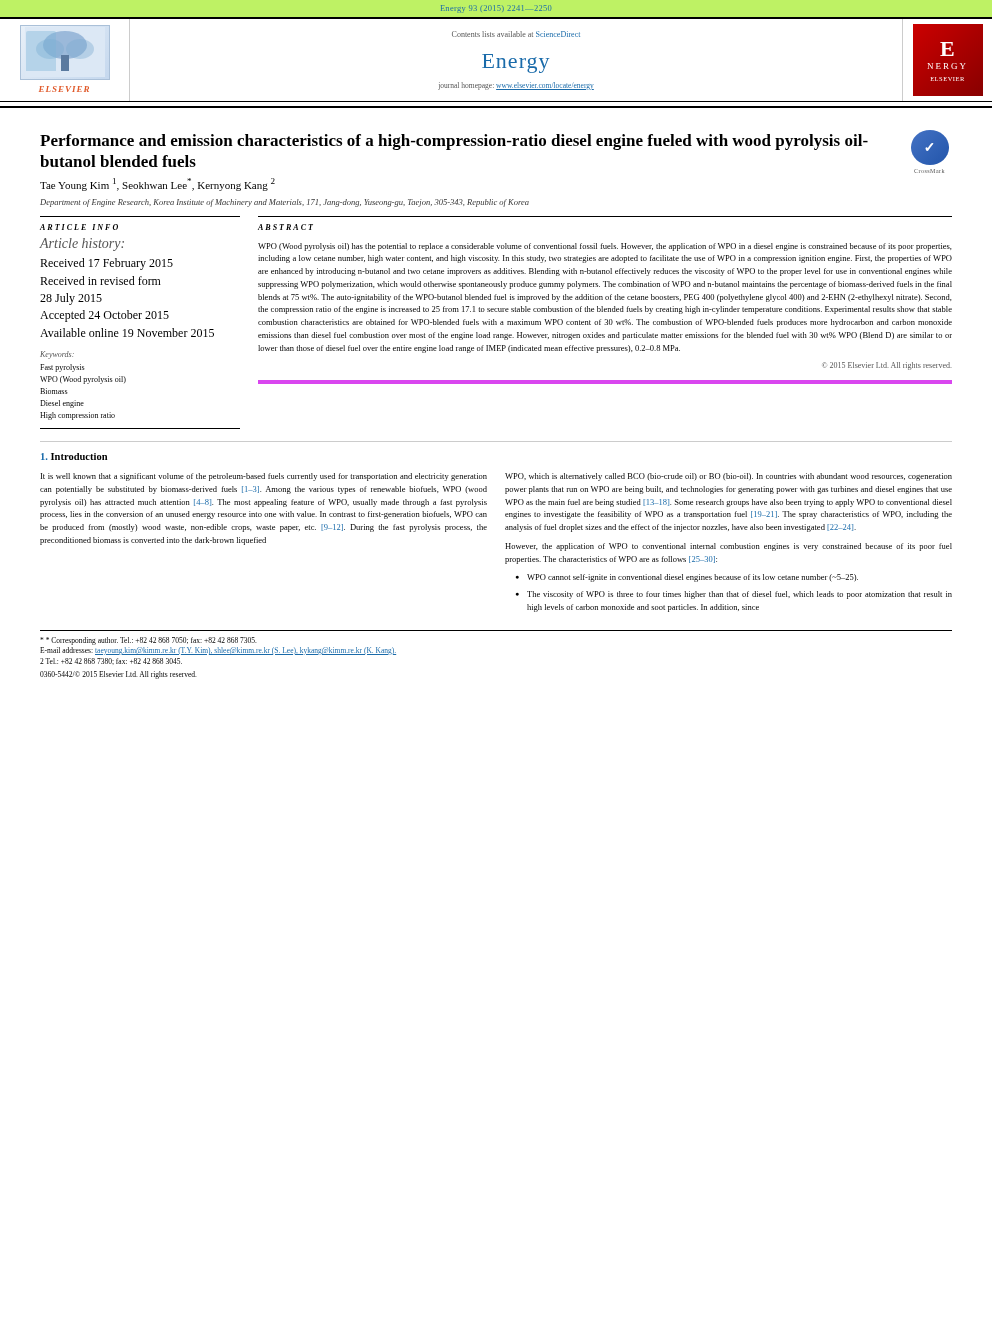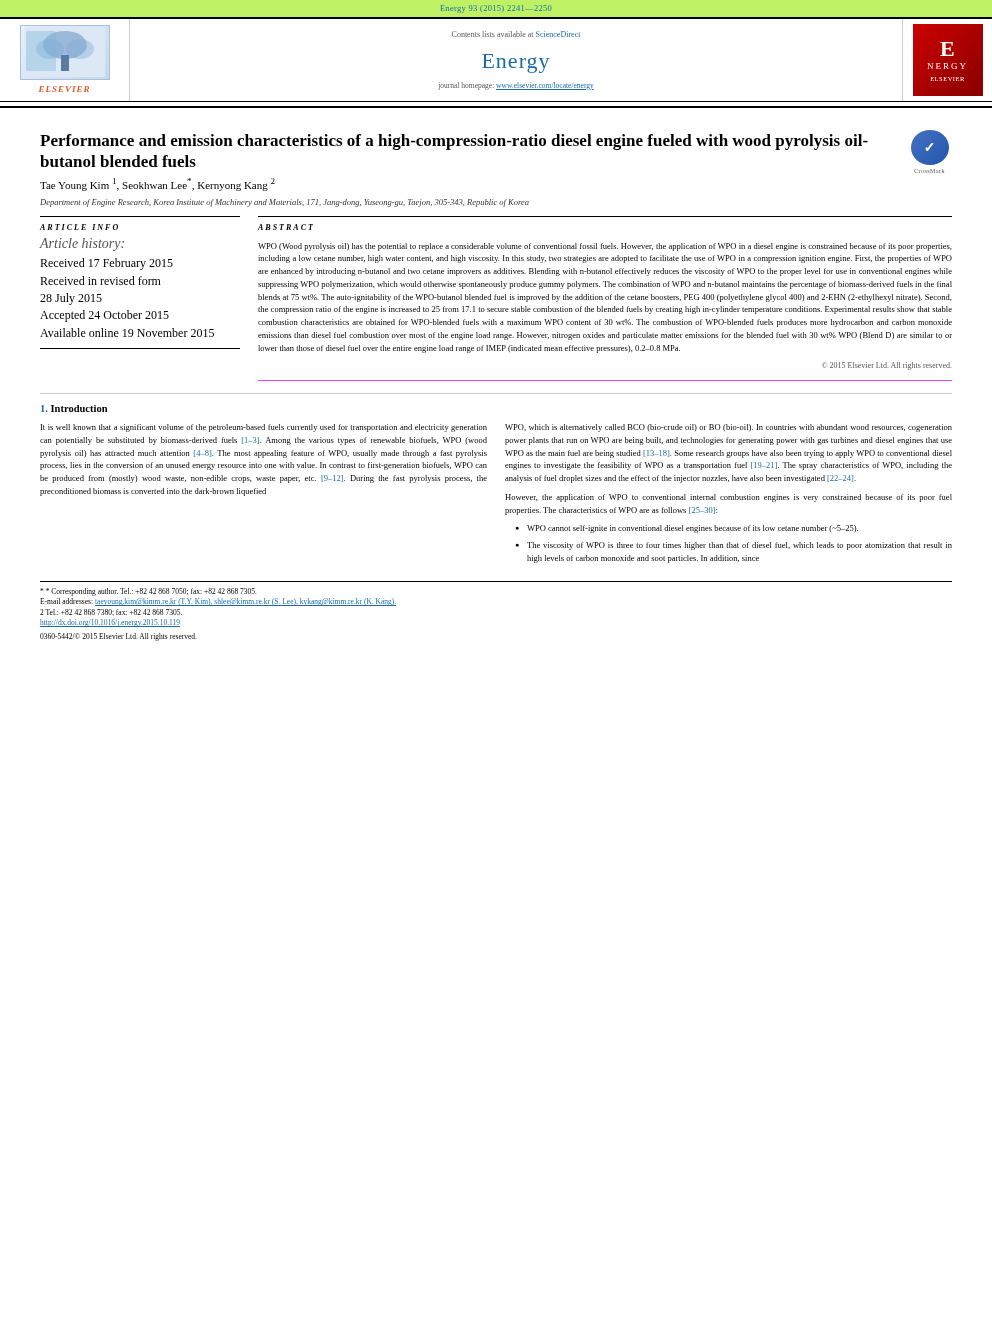--- a/index.html
+++ b/index.html
@@ -249,21 +249,21 @@
     }
     .keyword-item {
       font-size: 8px;
       color: #000;
       line-height: 1.5;
     }
 
     
     .abstract-section {
       border-top: 1px solid #000;
-      border-bottom: 1px solid #d946ef;
+      border-bottom: 4px solid #d946ef;
       padding: 5px 0 8px 0;
     }
     .abstract-title {
       font-size: 8px;
       letter-spacing: 2px;
       font-weight: bold;
       font-style: italic;
       margin-bottom: 6px;
     }
     .abstract-text {
@@ -416,20 +416,28 @@
 
     <div class="col-left">
       <div class="article-info-box">
         <div class="article-info-title">ARTICLE INFO</div>
         <div class="article-history-title">Article history:</div>
         <div class="article-history-item">Received 17 February 2015</div>
         <div class="article-history-item">Received in revised form</div>
         <div class="article-history-item">28 July 2015</div>
         <div class="article-history-item">Accepted 24 October 2015</div>
         <div class="article-history-item">Available online 19 November 2015</div>
+        <div class="keywords-section">
+          <div class="keywords-title">Keywords:</div>
+          <div class="keyword-item">Fast pyrolysis</div>
+          <div class="keyword-item">WPO (Wood pyrolysis oil)</div>
+          <div class="keyword-item">Biomass</div>
+          <div class="keyword-item">Diesel engine</div>
+          <div class="keyword-item">High compression ratio</div>
+        </div>
       </div>
     </div>
 
     <div class="col-right">
       <div class="abstract-section">
         <div class="abstract-title">ABSTRACT</div>
         <div class="abstract-text">WPO (Wood pyrolysis oil) has the potential to replace a considerable volume of conventional fossil fuels. However, the application of WPO in a diesel engine is constrained because of its poor properties, including a low cetane number, high water content, and high viscosity. In this study, two strategies are adopted to facilitate the use of WPO in a compression ignition engine. First, the properties of WPO are enhanced by introducing n-butanol and two cetane improvers as additives. Blending with n-butanol effectively reduces the viscosity of WPO to the proper level for use in conventional engines while suppressing WPO polymerization, which would otherwise spontaneously produce gummy polymers. The combination of WPO and n-butanol maintains the percentage of biomass-derived fuels in the final blends at 75 wt%. The auto-ignitability of the WPO-butanol blended fuel is improved by the addition of the cetane boosters, PEG 400 (polyethylene glycol 400) and 2-EHN (2-ethylhexyl nitrate). Second, the compression ratio of the engine is increased to 25 from 17.1 to secure stable combustion of the blended fuels by creating high in-cylinder temperature conditions. Experimental results show that stable combustion characteristics are obtained for WPO-blended fuels with a maximum WPO content of 30 wt%. The combustion of WPO-blended fuels produces more hydrocarbon and carbon monoxide emissions than diesel fuel combustion over most of the engine load range. However, nitrogen oxides and particulate matter emissions for the blended fuel with 30 wt% WPO (Blend D) are similar to or lower than those of diesel fuel over the entire engine load range of IMEP (indicated mean effective pressures), 0.2–0.8 MPa.</div>
         <div class="copyright-line">© 2015 Elsevier Ltd. All rights reserved.</div>
       </div>
     </div>
@@ -466,20 +474,17 @@
 
   <div class="footer-section">
     <div class="footer-note">
       <span>* </span>
       <span>* Corresponding author. Tel.: +82 42 868 7050; fax: +82 42 868 7305.</span>
     </div>
     <div class="footer-note">
       <span>E-mail addresses:</span>
       <span style="color:#1a6baa;text-decoration:underline;">taeyoung.kim@kimm.re.kr (T.Y. Kim), shlee@kimm.re.kr (S. Lee), kykang@kimm.re.kr (K. Kang).</span>
     </div>
-    <div class="footer-note">2 Tel.: +82 42 868 7380; fax: +82 42 868 7305.</div>
-    <div class="footer-note">
-      <a style="color:#1a6baa;text-decoration:underline;">http://dx.doi.org/10.1016/j.energy.2015.10.119</a>
-    </div>
+    <div class="footer-note">2 Tel.: +82 42 868 7380; fax: +82 42 868 3045.</div>
     <div class="footer-issn">0360-5442/© 2015 Elsevier Ltd. All rights reserved.</div>
   </div>
 
 </div>
 
 </body></html>

